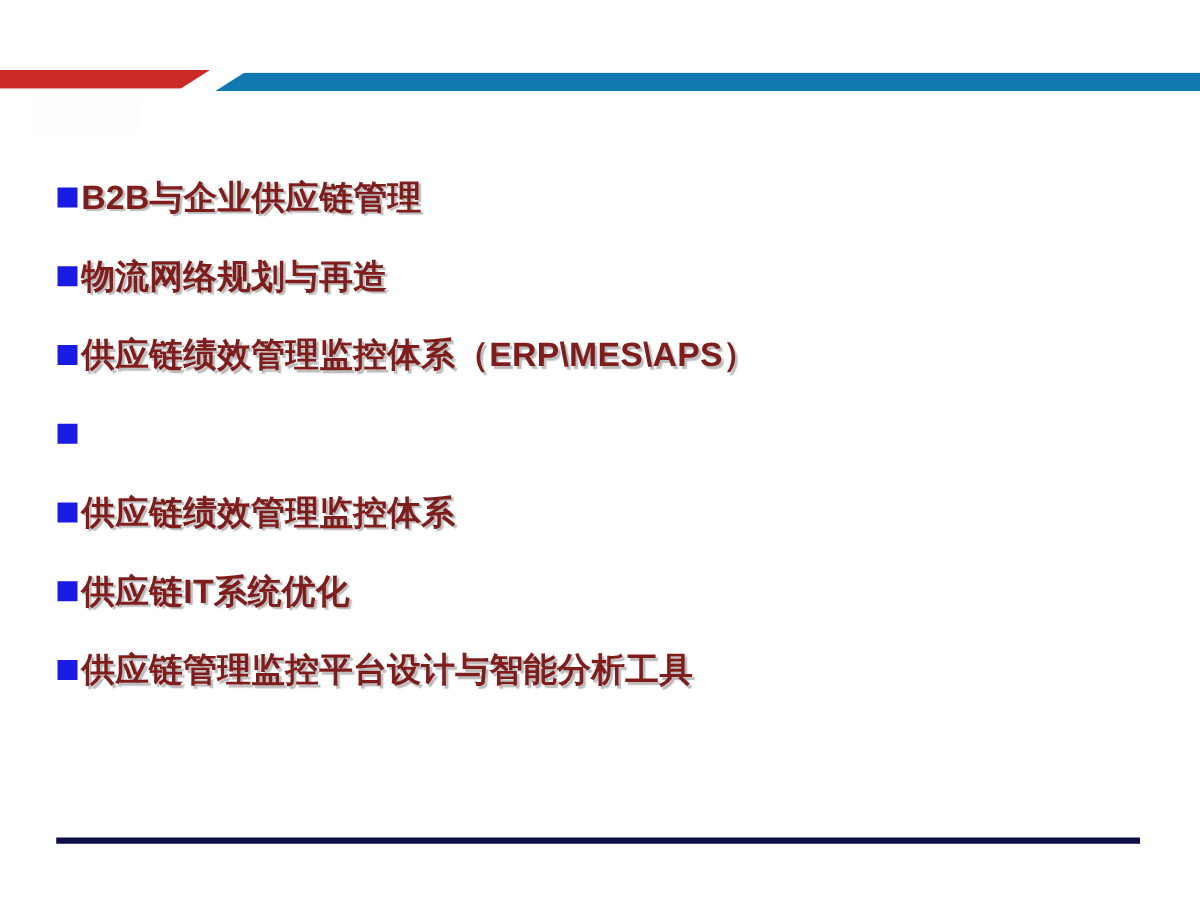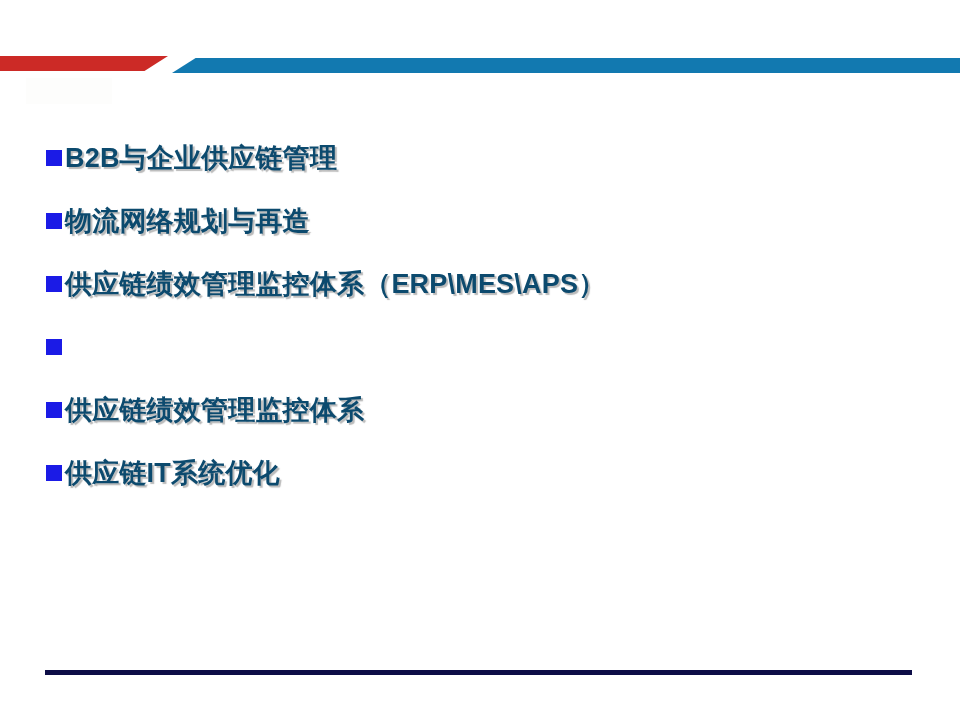--- a/index.html
+++ b/index.html
@@ -68,21 +68,21 @@
     width: 16px;
     height: 16px;
     background: #1b1be6;
     margin-top: 11px;
     margin-right: 3px;
   }
   .bullet-text {
     flex: 1 1 auto;
     font-size: 27px;
     font-weight: bold;
-    color: #0c4a6e;
+    color: #7f1d1d;
     line-height: 38px;
     letter-spacing: 0.2px;
     white-space: nowrap;
     text-shadow: 2px 2px 1px rgba(130,130,130,0.55);
   }
 
   
   #footer-rule {
     position: absolute;
     left: 45px;
@@ -125,16 +125,20 @@
   <div class="bullet-row">
     <span class="bullet-marker"></span>
     <span class="bullet-text">供应链绩效管理监控体系</span>
   </div>
 
   <div class="bullet-row">
     <span class="bullet-marker"></span>
     <span class="bullet-text">供应链IT系统优化</span>
   </div>
 
+  <div class="bullet-row">
+    <span class="bullet-marker"></span>
+    <span class="bullet-text">供应链管理监控平台设计与智能分析工具</span>
+  </div>
 
 </div>
 
 <div id="footer-rule"></div>
 
 </body></html>

